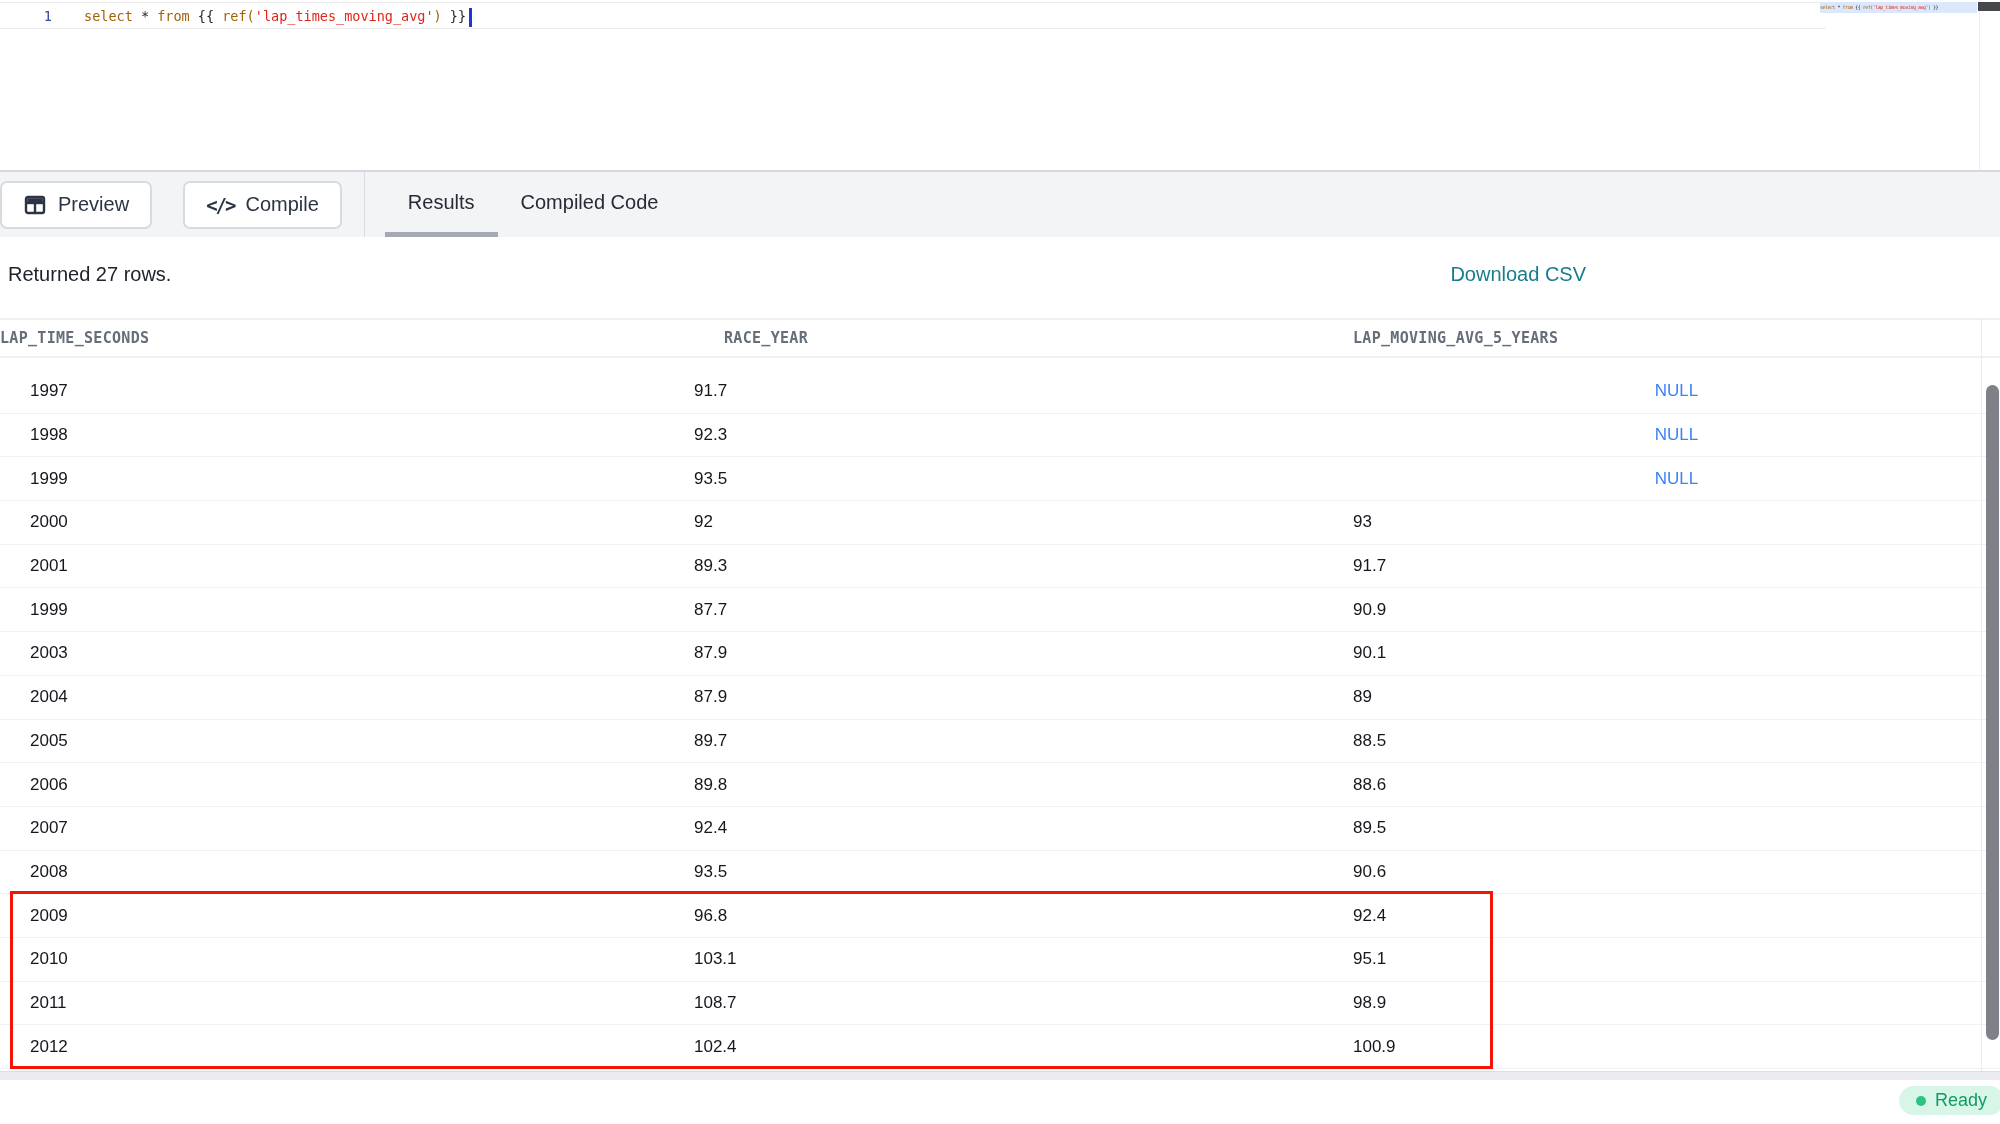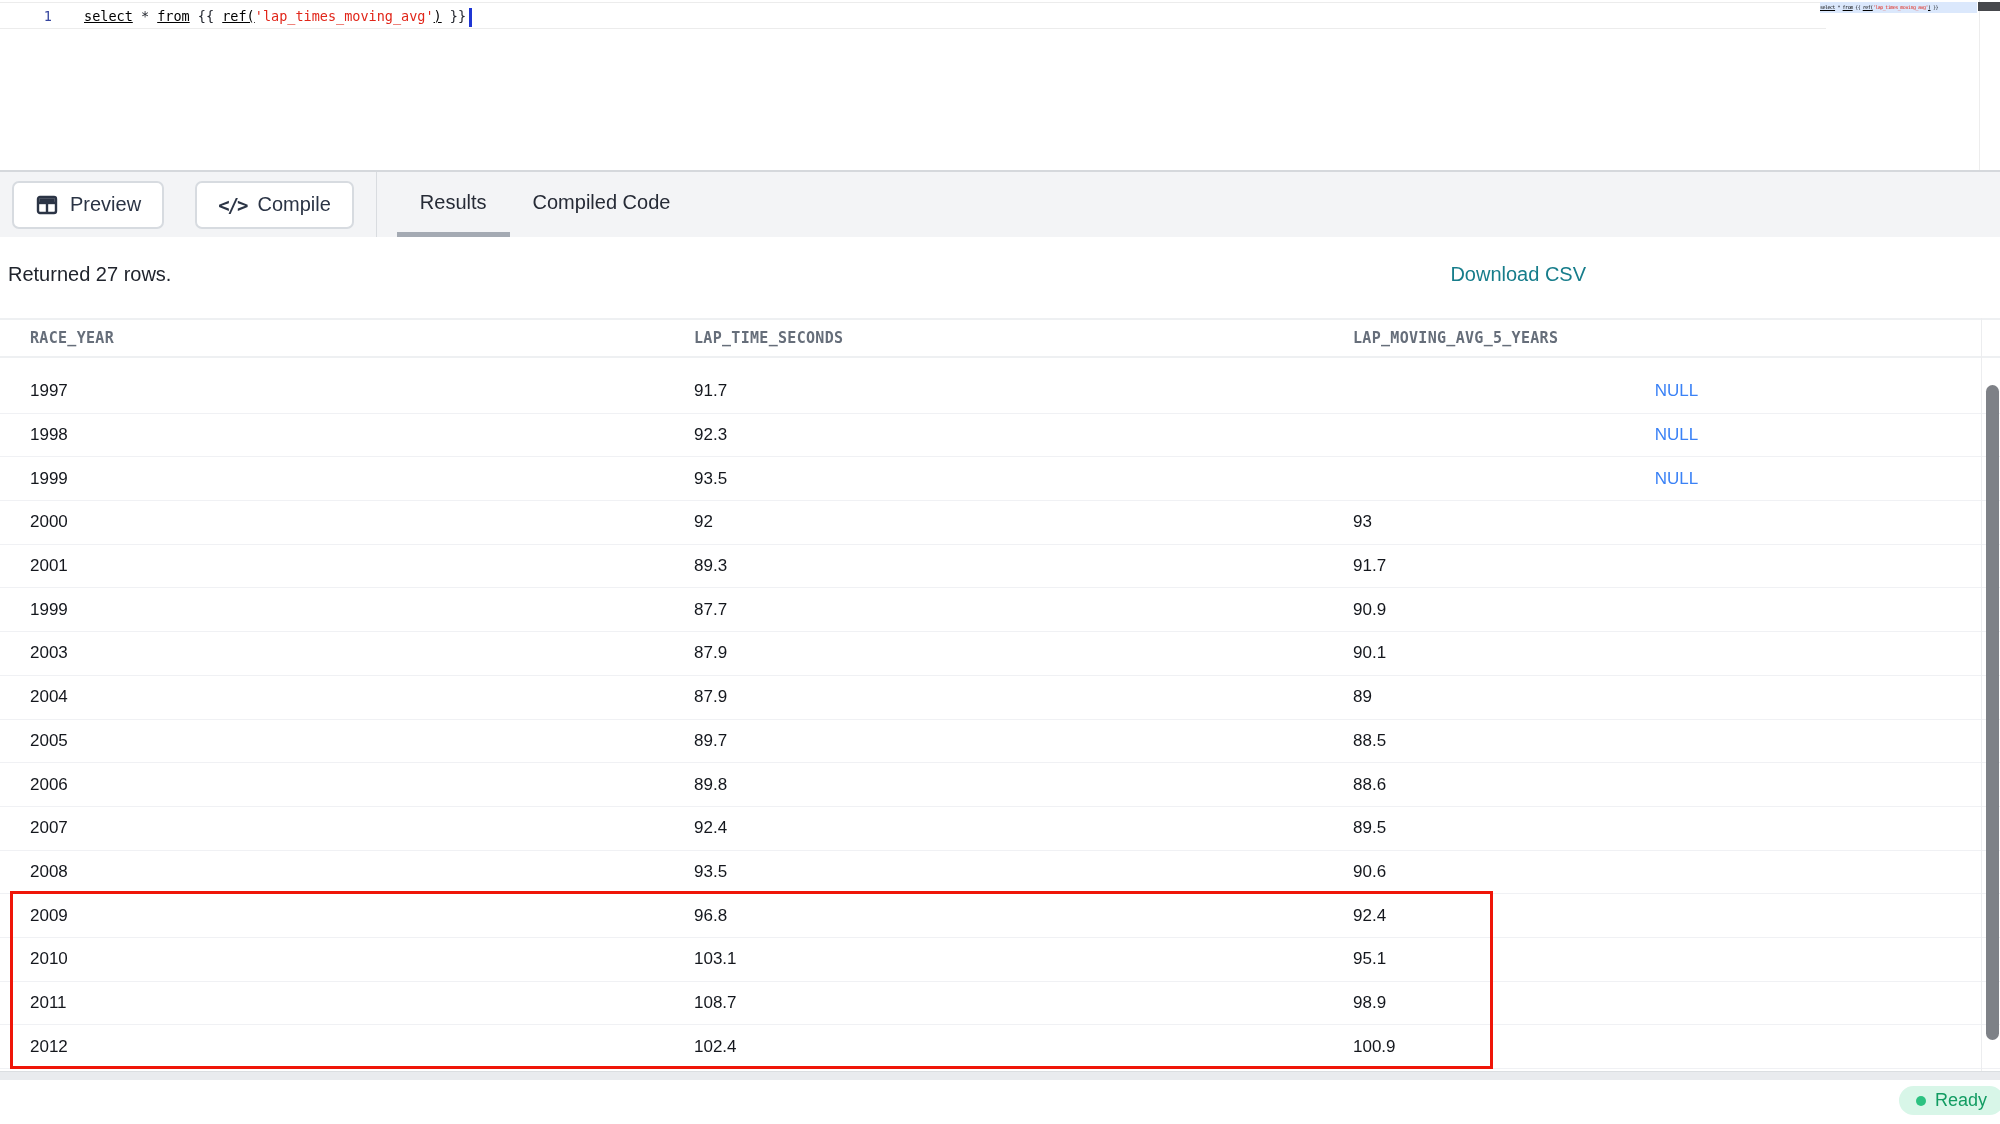--- a/index.html
+++ b/index.html
@@ -7,35 +7,35 @@
   .screen { position:relative; width:2000px; height:1124px; background:#fff; }
 
   
   .editor { position:absolute; top:0; left:0; width:2000px; height:170px; background:#fff; }
   .line-strip { position:absolute; top:2px; left:0; width:1826px; height:27px;
                 border-top:1px solid #ececec; border-bottom:1px solid #ececec; }
   .gutter-num { position:absolute; top:3px; left:0; width:52px; height:26px; line-height:26px;
                 text-align:right; font-family:"DejaVu Sans Mono", monospace; font-size:13.5px; color:#35459f; }
   .code-line { position:absolute; top:3px; left:84px; height:26px; line-height:26px; white-space:pre;
                font-family:"DejaVu Sans Mono", monospace; font-size:13.5px; color:#23272f; }
-  .tok-keyword { color:#000000;text-decoration:underline; }
+  .tok-keyword { color:#a16207; }
   .tok-string  { color:#e1261a; }
   .tok-plain   { color:#23272f; }
   .cursor { display:inline-block; width:2.5px; height:19px; background:#1f36d4; vertical-align:middle; margin-left:3px; }
   .minimap { position:absolute; top:2px; left:1820px; width:157px; height:11px; background:#dbe8fc; overflow:hidden; }
   .minimap-line { font-family:"DejaVu Sans Mono", monospace; font-size:5px; line-height:11px; white-space:pre; letter-spacing:-0.5px; }
   .editor-vline { position:absolute; top:0; left:1979px; width:1px; height:170px; background:#ededed; }
   .editor-scroll-thumb { position:absolute; top:2px; left:1978px; width:22px; height:9px; background:#46484c; }
 
   
   .toolbar { position:absolute; top:170px; left:0; width:2000px; height:67px; background:#f3f4f6;
              border-top:2px solid #d5d8dc; display:flex; align-items:center; }
   .btn { display:inline-flex; align-items:center; gap:11px; height:48px; padding:0 21px;
          background:#fff; border:2px solid #d7dbe0; border-radius:7px; font-size:20px; color:#2b3445; cursor:pointer; }
-  .btn-preview { margin-left:12px; }
+  .btn-preview { }
   .btn-compile { margin-left:31px; }
   .btn svg { display:block; }
   .code-glyph { font-family:"DejaVu Sans Mono", monospace; font-weight:bold; font-size:19px; color:#2b3445; letter-spacing:-2px; }
   .toolbar-divider { width:1px; height:65px; background:#d9dce0; margin-left:22px; }
   .tabs { display:flex; height:65px; margin-left:20px; }
   .tab { display:flex; align-items:center; padding:0 23px; font-size:20px; color:#262b36; cursor:pointer;
          border-bottom:5px solid transparent; }
   .tab.active { border-bottom-color:#a4aab3; }
 
   
@@ -112,22 +112,22 @@
     </div>
   </div>
 
   <div class="meta-row">
     <div class="row-count">Returned 27 rows.</div>
     <div class="download-csv">Download CSV</div>
   </div>
 
   <div class="table-wrap">
     <div class="thead">
+      <div class="th">LAP_TIME_SECONDS</div>
       <div class="th th-year">RACE_YEAR</div>
-      <div class="th">LAP_TIME_SECONDS</div>
       <div class="th">LAP_MOVING_AVG_5_YEARS</div>
     </div>
     <div class="trows">
       <div class="red-box"></div>
 
   <div class="trow">
     <div class="td td-year">1997</div>
     <div class="td">91.7</div>
     <div class="td null">NULL</div>
   </div>

